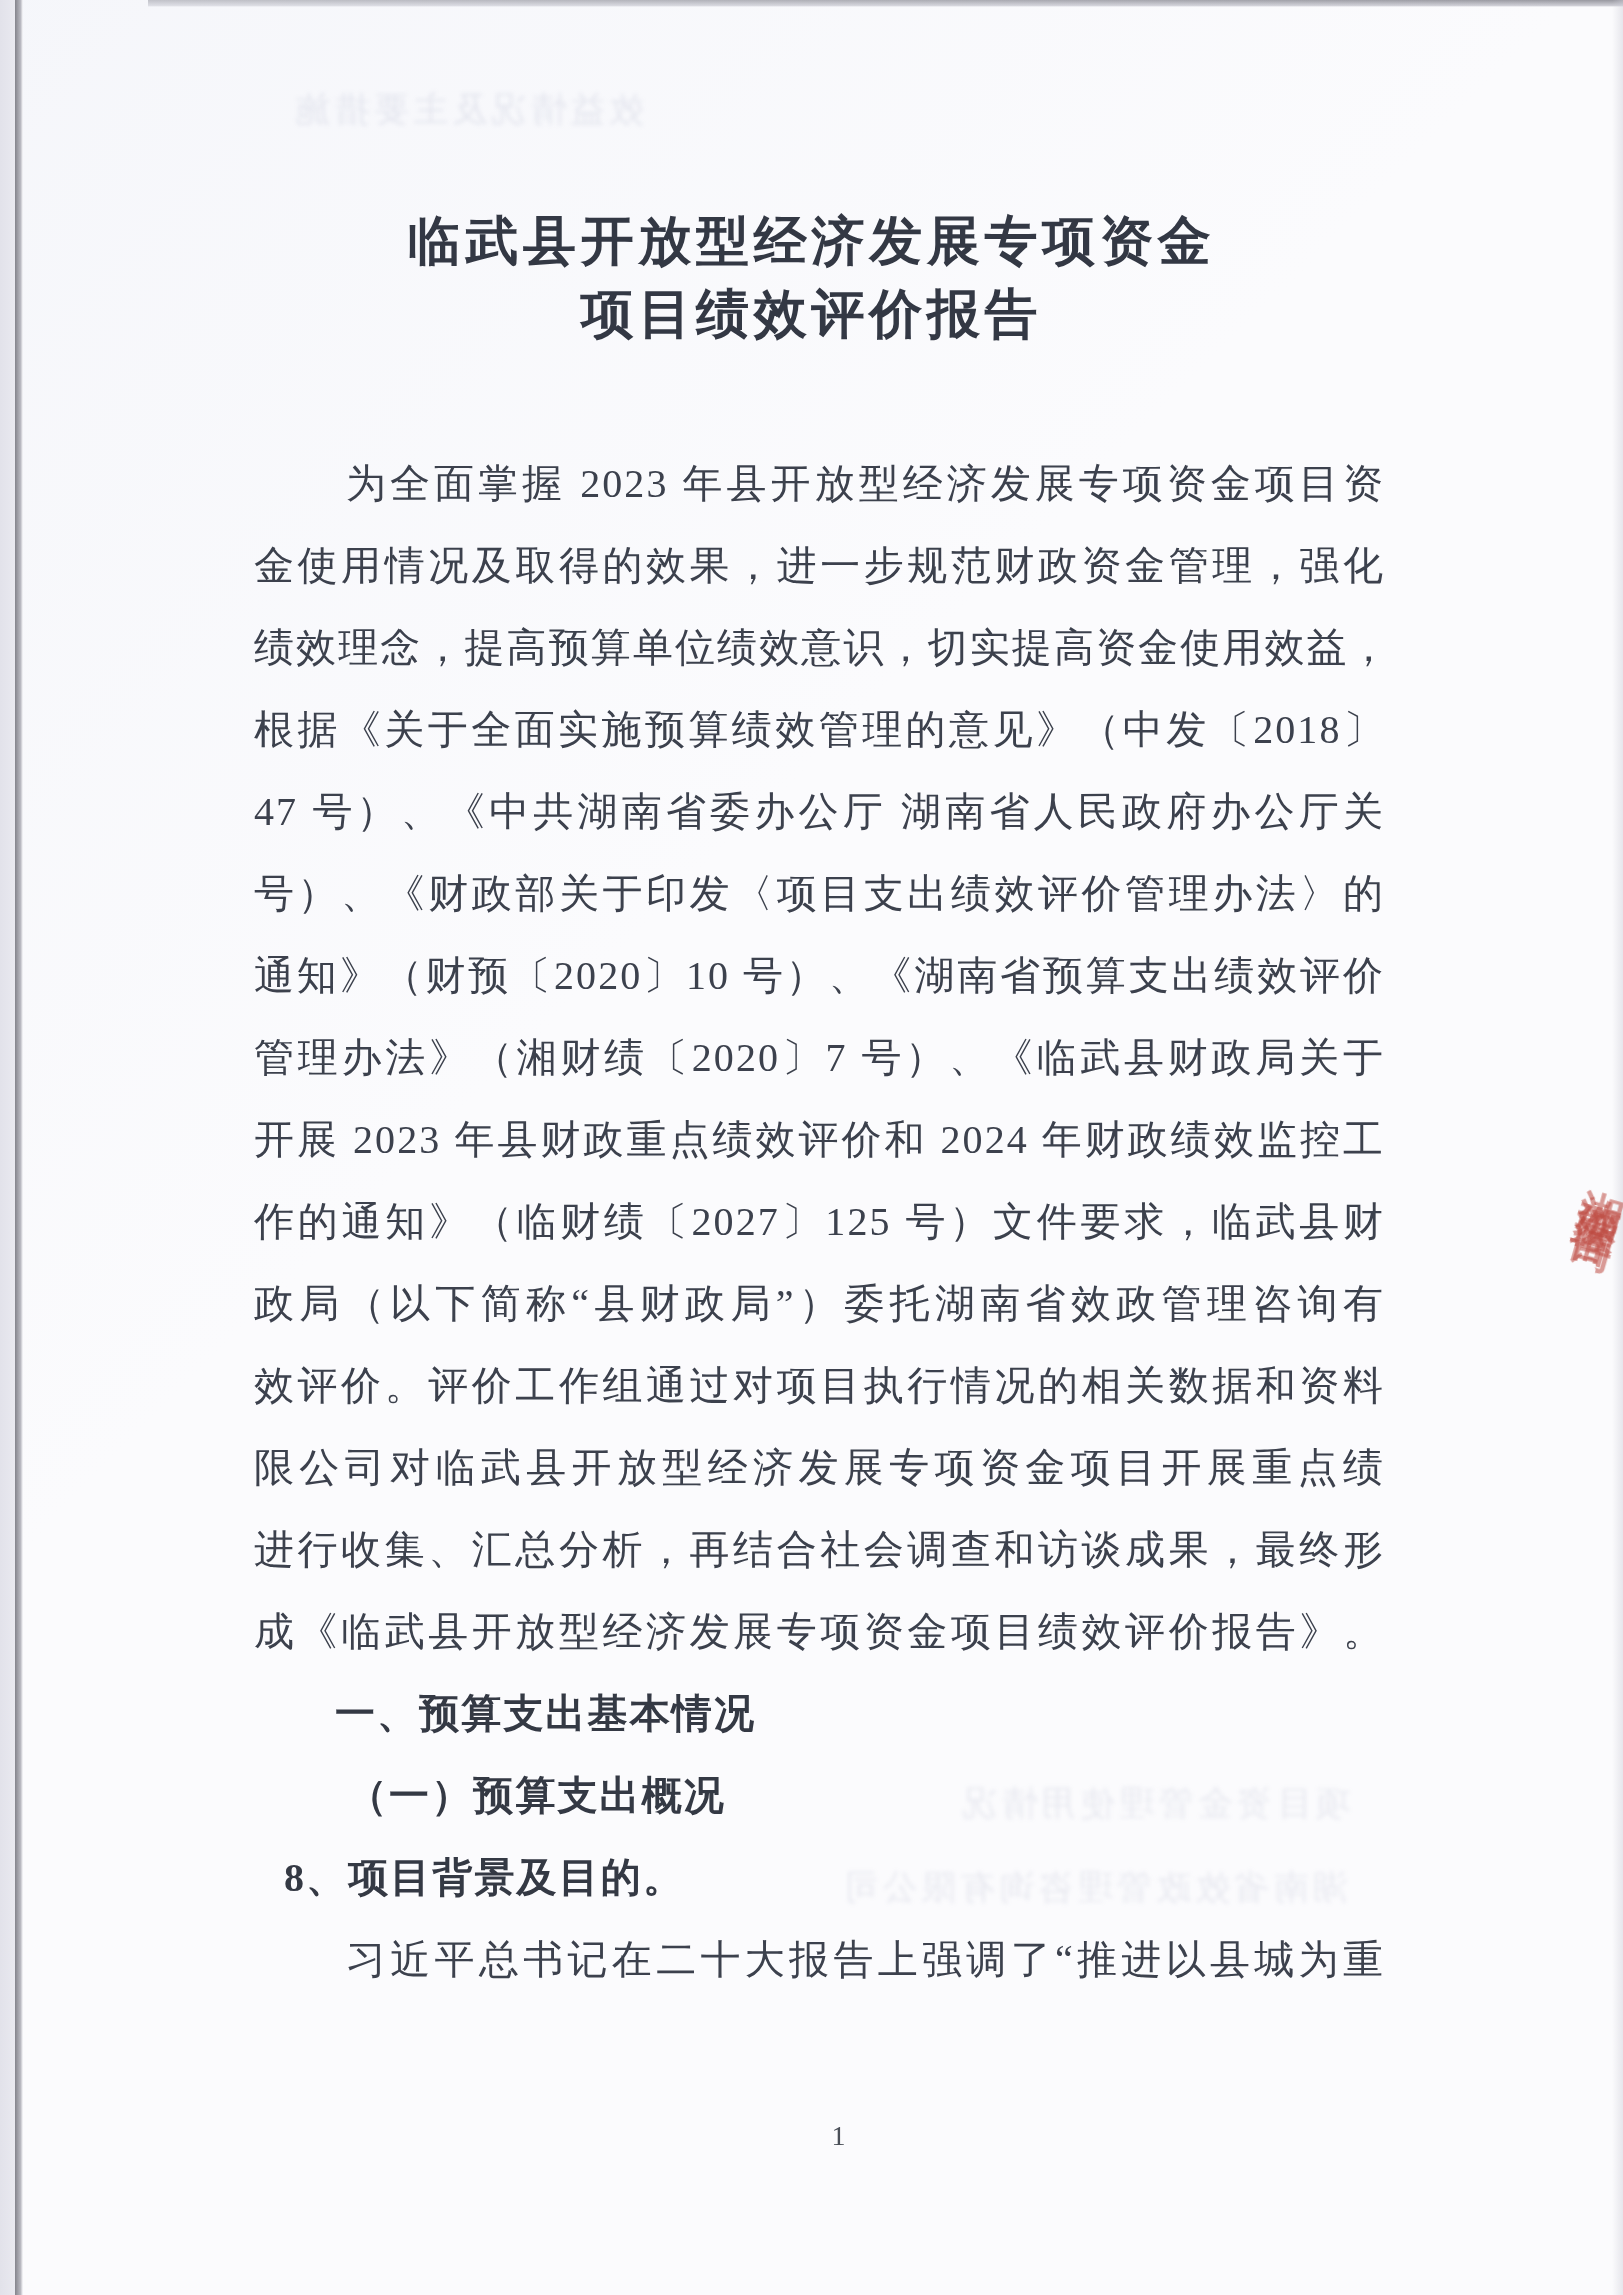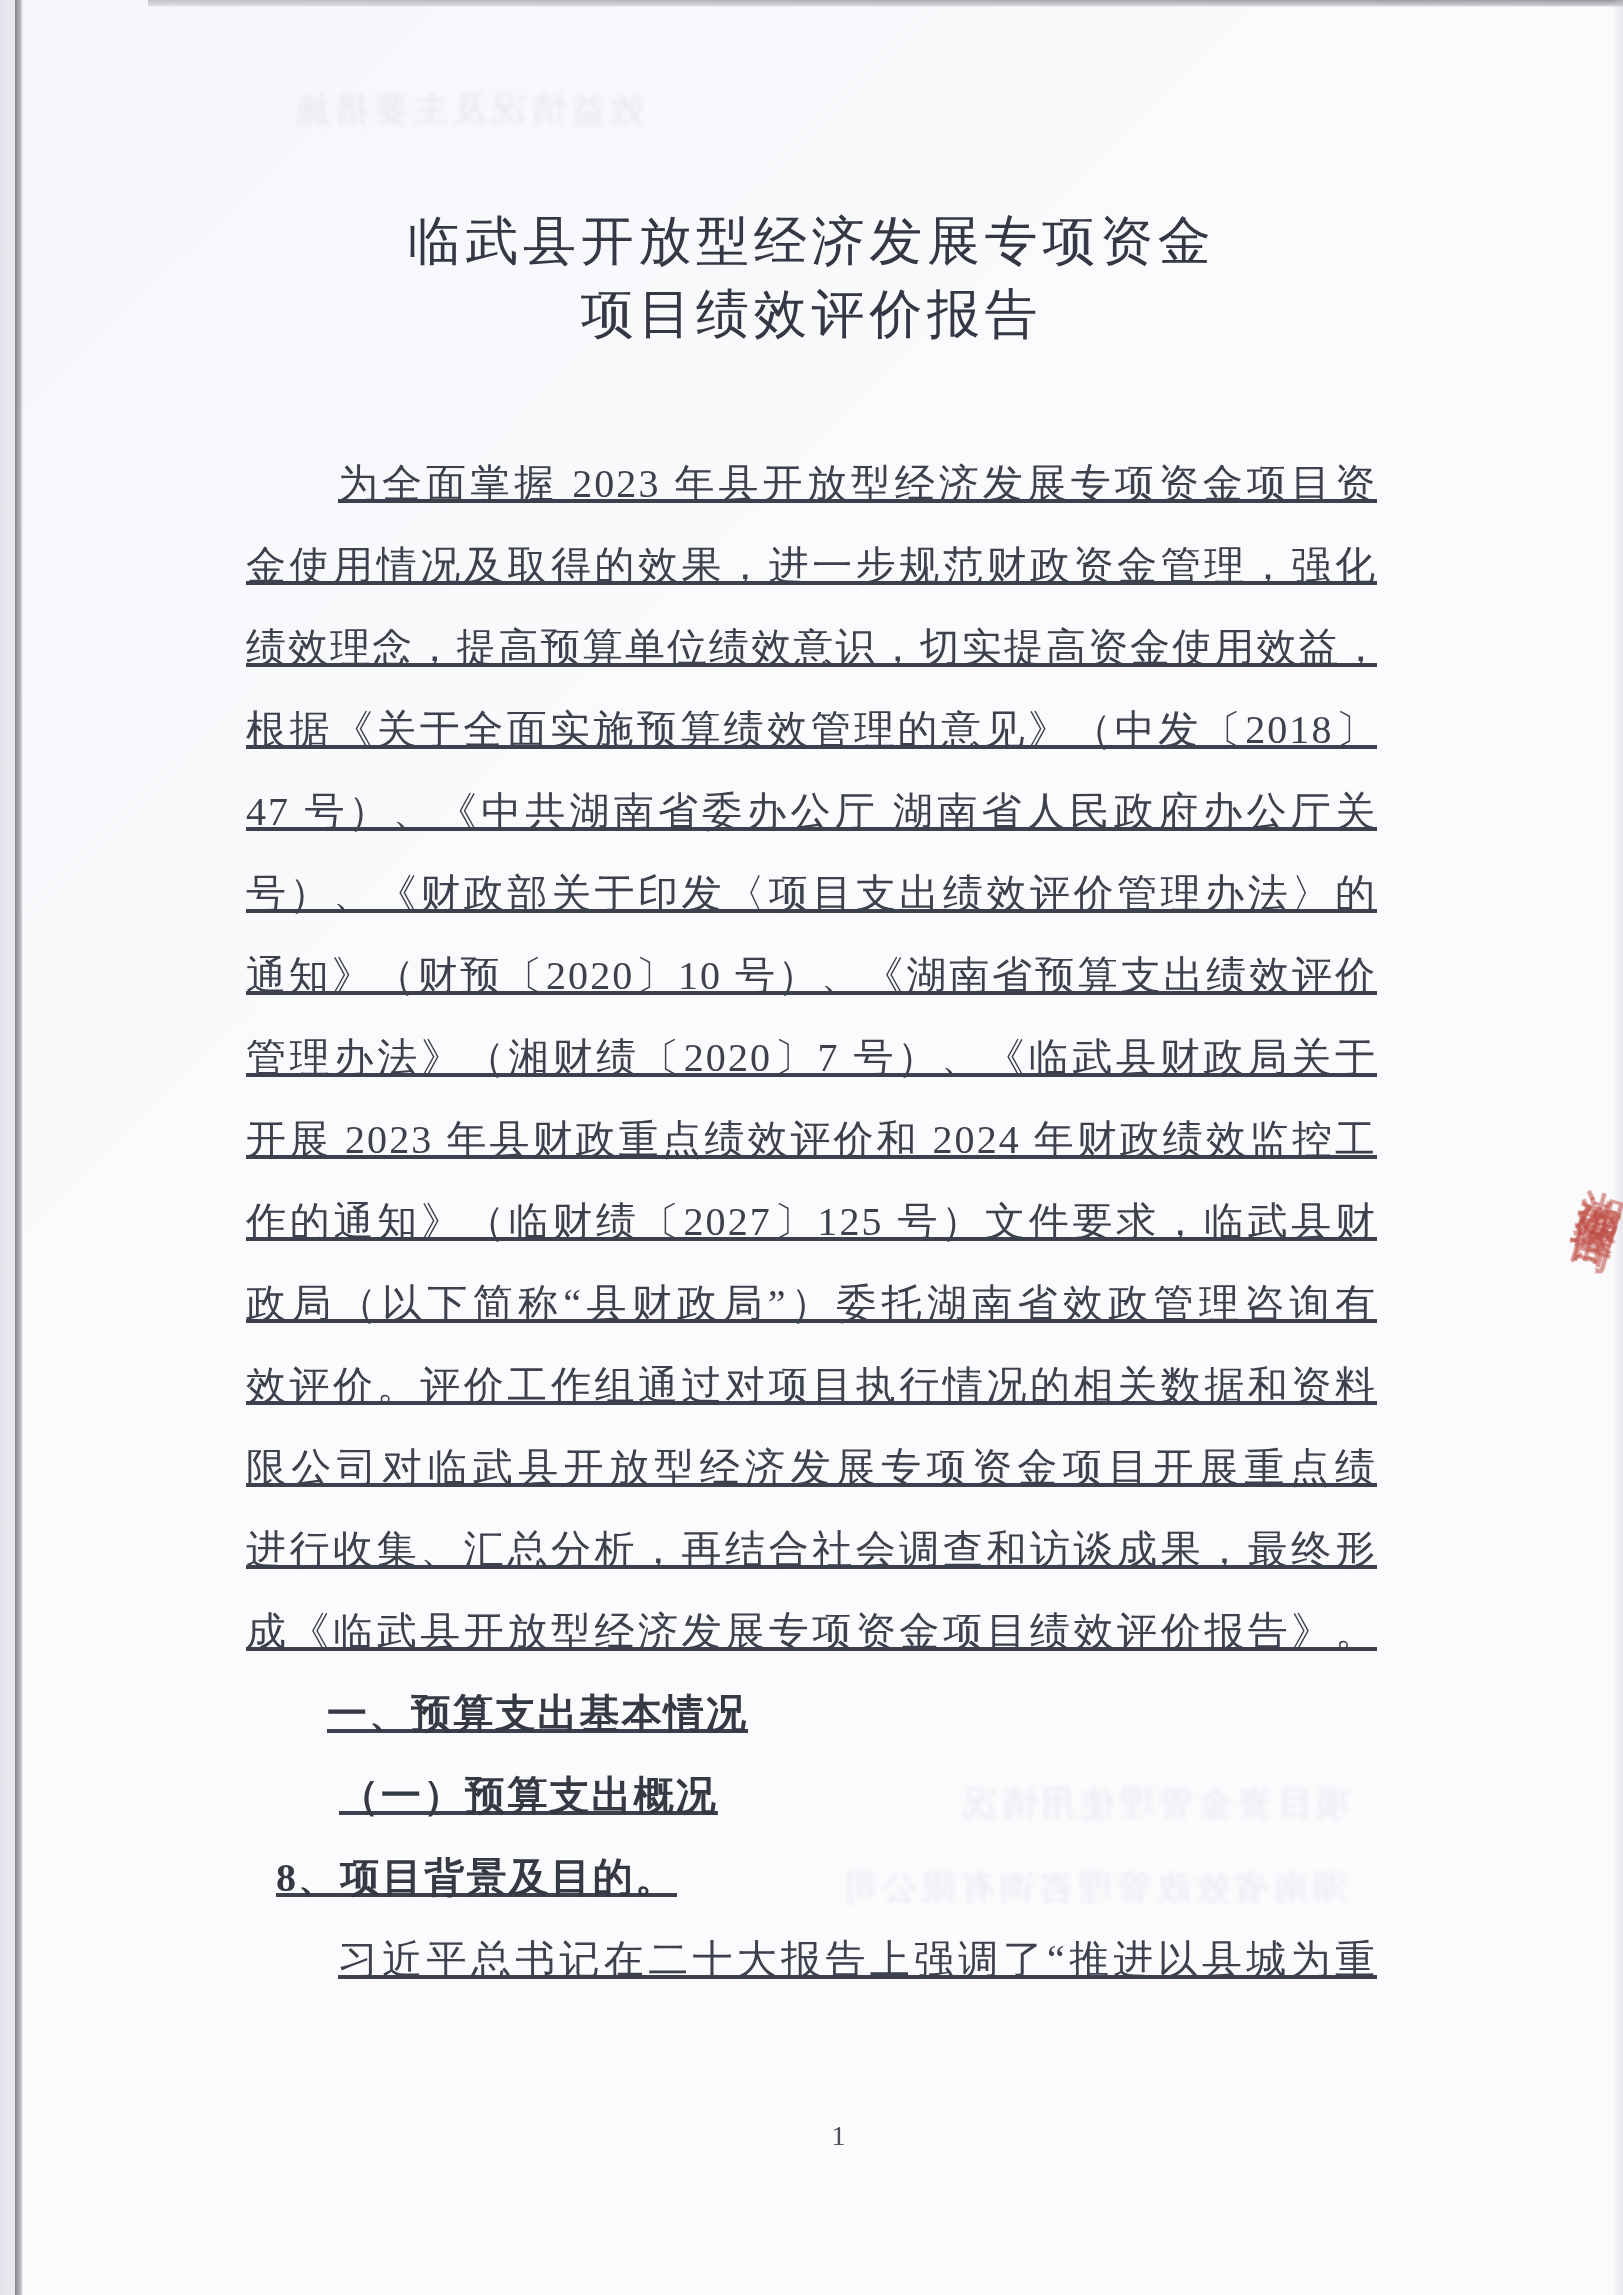--- a/index.html
+++ b/index.html
@@ -31,28 +31,27 @@
     background: linear-gradient(to left, rgba(205,205,215,0.45), rgba(251,251,253,0));
   }
   .paper-tint {
     position: absolute; left: 23px; top: 0; right: 0; bottom: 0;
     background: linear-gradient(135deg, rgba(240,242,248,0.5), rgba(255,255,255,0) 40%);
     pointer-events: none;
   }
 
   .title {
     position: absolute; left: 0; top: 205px; width: 1623px;
-    margin: 0; font-size: 53px; font-weight: 400; line-height: 73px;
+    margin: 0; font-size: 53px; font-weight: 700; line-height: 73px;
     letter-spacing: 4.7px; text-align: center; color: #333844;
   }
 
   .column {
-    position: absolute; left: 246px; top: 443px; width: 1131px;
+    position: absolute; left: 254px; top: 443px; width: 1131px;
     color: #3c414d;
-    text-decoration: underline;
   }
   .line {
     width: 1131px; height: 82px; line-height: 82px;
     font-size: 40px; letter-spacing: 2.1px;
     white-space: nowrap; overflow: hidden;
     text-align: justify; text-align-last: justify;
     box-sizing: border-box;
   }
   .indent { padding-left: 92px; }
   .heading {

